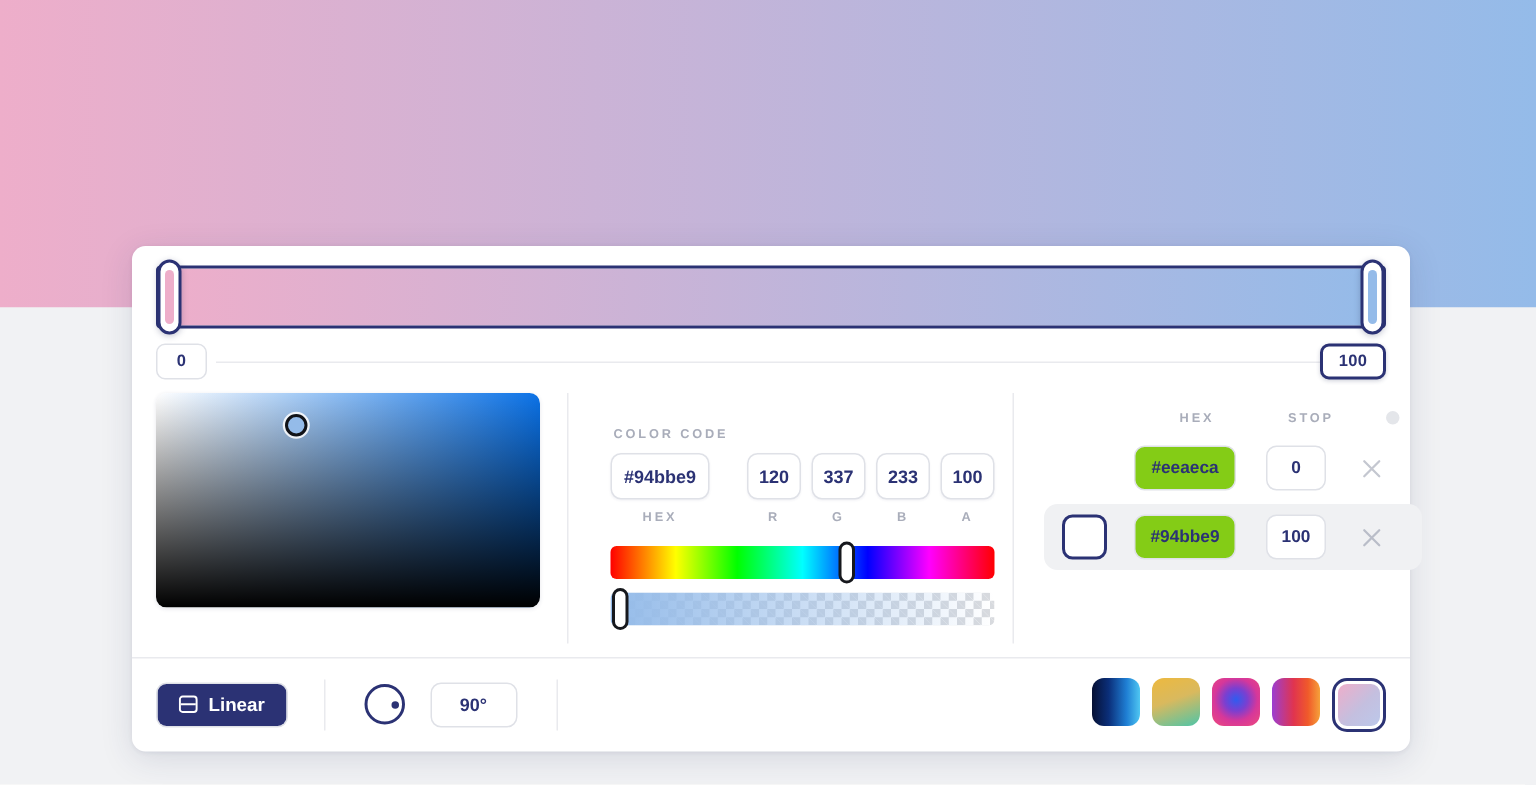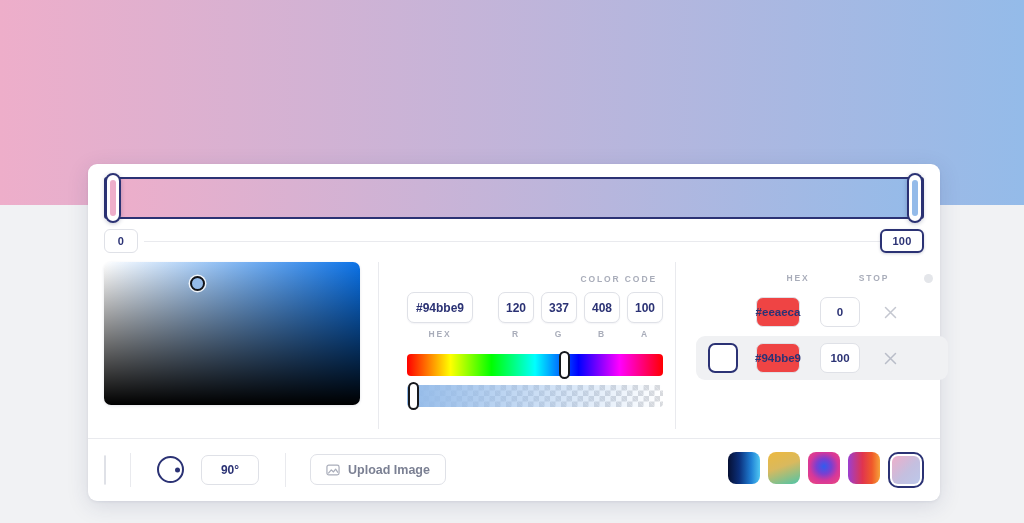--- a/index.html
+++ b/index.html
@@ -111,21 +111,21 @@
     background: #94bbe9;
     box-shadow: 0 0 0 1.5px rgba(255,255,255,.85);
   }
 
   
   #color-code-col { flex: none; width: 260px; padding-left: 10px; }
   .micro-label {
     font-size: 8.5px; font-weight: bold; letter-spacing: 1.9px;
     color: #a9adba; text-transform: uppercase;
   }
-  #color-code-title { margin: 12px 0 8px 2px; text-align: right; }
+  #color-code-title { margin: 22px 0 8px 2px; }
   .fields-row { display: flex; align-items: flex-start; gap: 7px; }
   .field {
     height: 31px; background: #ffffff;
     border: 1px solid #dfe1e7; border-radius: 7px;
     display: flex; align-items: center; justify-content: center;
     font-size: 12px; font-weight: bold; color: #2b3274;
     box-shadow: 0 1px 1.5px rgba(40,48,90,0.05);
   }
   #field-hex { width: 66px; }
   .field-chan { width: 36px; }
@@ -178,21 +178,21 @@
   .swatch-btn {
     width: 30px; height: 30px; border-radius: 7px; flex: none;
     margin: 0 18px 0 6px;
   }
   .stop-row.selected .swatch-btn {
     border: 2px solid #2b3274;
     padding: 2px; background: #ffffff;
   }
   .swatch-inner { width: 100%; height: 100%; border-radius: 5px; }
   .stop-hex {
-    width: 44px; height: 30px; background: #ef4444;
+    width: 68px; height: 30px; background: #84cc16;
     border: 1px solid #dfe1e7; border-radius: 7px;
     display: flex; align-items: center; justify-content: center;
     font-size: 11.5px; font-weight: bold; color: #2b3274;
   }
   .stop-pos {
     width: 40px; height: 30px; background: #ffffff;
     border: 1px solid #dfe1e7; border-radius: 7px;
     margin-left: 20px;
     display: flex; align-items: center; justify-content: center;
     font-size: 11.5px; font-weight: bold; color: #2b3274;
@@ -300,21 +300,21 @@
 
         <div class="field-col">
           <div class="field field-chan">120</div>
           <div class="micro-label field-cap">R</div>
         </div>
         <div class="field-col">
           <div class="field field-chan">337</div>
           <div class="micro-label field-cap">G</div>
         </div>
         <div class="field-col">
-          <div class="field field-chan">408</div>
+          <div class="field field-chan">233</div>
           <div class="micro-label field-cap">B</div>
         </div>
         <div class="field-col">
           <div class="field field-chan">100</div>
           <div class="micro-label field-cap">A</div>
         </div>
       </div>
 
       <div class="slider-wrap" style="margin-top:15px">
         <div class="slider-track" id="hue-track"></div>
@@ -364,40 +364,40 @@
           </svg>
         </span>
       </div>
     </div>
   </div>
 
   <div id="footer-rule"></div>
   <div id="footer">
 
     <div id="mode-toggle">
+      <div class="mode-btn active">
+        <span class="mini-ico">
+          <svg width="13" height="13" viewBox="0 0 14 14" aria-hidden="true">
+            <rect x="1" y="1.5" width="12" height="11" rx="2" stroke="#ffffff" stroke-width="1.4" fill="none"></rect>
+            <path d="M1.6 7 H12.4" stroke="#ffffff" stroke-width="1.4"></path>
+          </svg>
+        </span>
+        <span>Linear</span>
+      </div>
     </div>
 
     <div class="v-sep" id="sep-1"></div>
 
     <div id="angle-dial">
       <span class="dial-dot"></span>
     </div>
     <div id="angle-field">90°</div>
 
     <div class="v-sep" id="sep-2"></div>
 
-    <div id="upload-btn">
-      <span class="mini-ico">
-        <svg width="14" height="14" viewBox="0 0 15 15" aria-hidden="true">
-          <rect x="1" y="2.2" width="13" height="10.6" rx="2" stroke="#a9adba" stroke-width="1.3" fill="none"></rect>
-          <path d="M2.4 11.2 L5.7 7.4 L8 9.6 L10.3 6.6 L12.8 10.4" stroke="#a9adba" stroke-width="1.3" fill="none" stroke-linejoin="round"></path>
-        </svg>
-      </span>
-      <span>Upload Image</span>
-    </div>
 
     <div id="presets">
       <div class="preset" style="background:linear-gradient(90deg, #061033 0%, #0b2f7a 35%, #1f7fd4 72%, #4fc6f2 100%)"></div>
       <div class="preset" style="background:linear-gradient(160deg, #edb93f 0%, #d9b95e 45%, #4ec5a8 100%)"></div>
       <div class="preset" style="background:radial-gradient(circle at 50% 45%, #2f5cf0 0%, #7b3fd0 32%, #d6379a 60%, #ef4b7b 100%)"></div>
       <div class="preset" style="background:linear-gradient(90deg, #9b3fd1 0%, #e0344f 45%, #f05a2a 75%, #f5a13a 100%)"></div>
       <div class="preset selected">
         <div class="preset-fill" style="background:linear-gradient(135deg, #eeaeca 0%, #c4bfdf 55%, #bcc8ea 100%)"></div>
       </div>
     </div>

